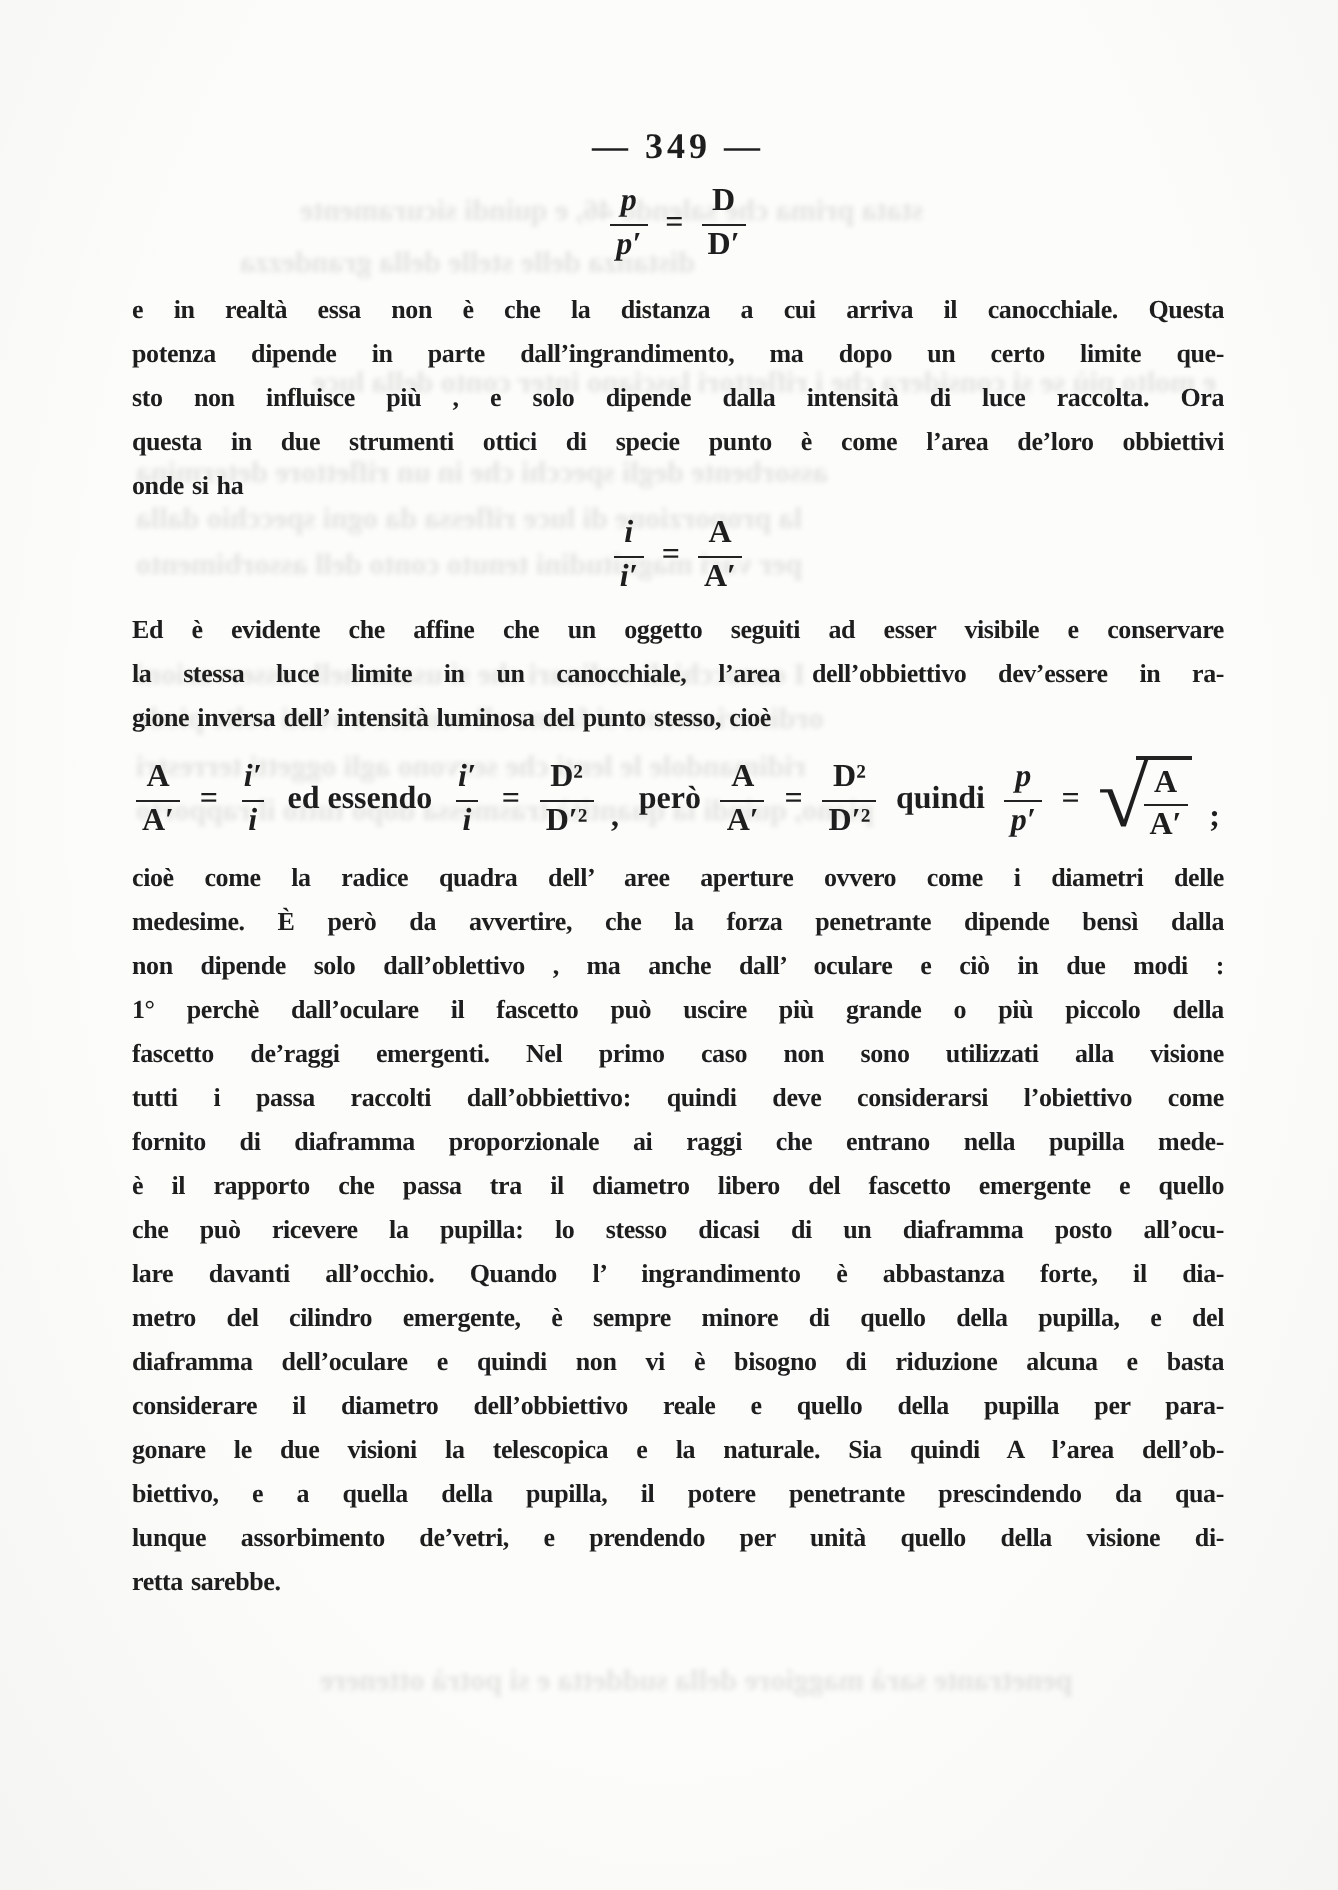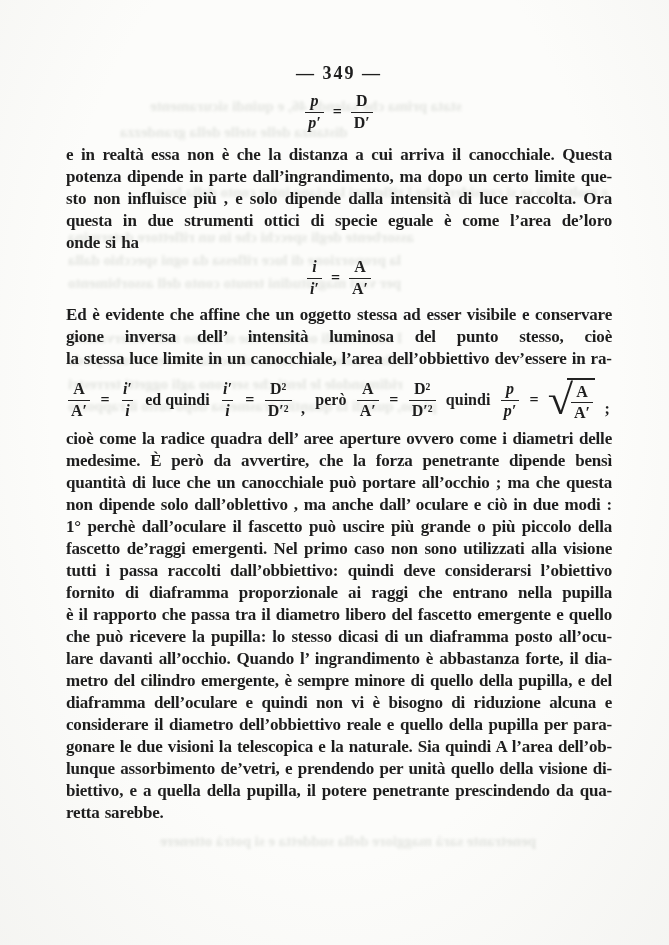--- a/index.html
+++ b/index.html
@@ -43,21 +43,21 @@
   .content{
     position:absolute;left:66px;top:62px;width:546px;
   }
   .pagenum{
     text-align:center;
     font-size:18px;font-weight:bold;letter-spacing:2px;
     height:22px;line-height:22px;
   }
   .para .line{
     height:22px;line-height:22px;overflow:hidden;
-    font-size:17px;font-weight:bold;
+    font-size:13px;font-weight:bold;
     letter-spacing:-0.2px;word-spacing:1px;
     text-align:justify;text-align-last:justify;
   }
   .para .line:last-child{text-align-last:left;font-family:Liberation Serif, serif;}
   
   .formula{
     display:flex;align-items:center;justify-content:center;
     font-size:16px;font-weight:bold;gap:8px;
   }
   .formula.f1{margin:6px 0 10px;height:44px;}
@@ -109,54 +109,54 @@
         <span class="num">D</span>
         <span class="den">D′</span>
       </span>
     </div>
 
     <div class="para">
 
     <div class="line">e in realtà essa non è che la distanza a cui arriva il canocchiale. Questa</div>
         <div class="line">potenza dipende in parte dall’ingrandimento, ma dopo un certo limite que-</div>
         <div class="line">sto non influisce più , e solo dipende dalla intensità di luce raccolta. Ora</div>
-        <div class="line">questa in due strumenti ottici di specie eguale è come l’area de’loro obbiettivi</div>
+        <div class="line">questa in due strumenti ottici di specie punto è come l’area de’loro obbiettivi</div>
         <div class="line">onde si ha</div>
       </div>
 
     <div class="formula f2">
       <span class="frac">
         <span class="num it">i</span>
         <span class="den it">i′</span>
       </span>
       <span class="ftext">=</span>
       <span class="frac">
         <span class="num">A</span>
         <span class="den">A′</span>
       </span>
     </div>
 
     <div class="para">
 
-    <div class="line">Ed è evidente che affine che un oggetto stessa ad esser visibile e conservare</div>
+    <div class="line">Ed è evidente che affine che un oggetto seguiti ad esser visibile e conservare</div>
+        <div class="line">la stessa luce limite in un canocchiale, l’area dell’obbiettivo dev’essere in ra-</div>
         <div class="line">gione inversa dell’ intensità luminosa del punto stesso, cioè</div>
-        <div class="line">la stessa luce limite in un canocchiale, l’area dell’obbiettivo dev’essere in ra-</div>
       </div>
 
     <div class="formula f3">
       <span class="frac">
         <span class="num">A</span>
         <span class="den">A′</span>
       </span>
       <span class="ftext">=</span>
       <span class="frac">
         <span class="num it">i′</span>
         <span class="den it">i</span>
       </span>
-      <span class="ftext">ed quindi</span>
+      <span class="ftext">ed essendo</span>
       <span class="frac">
         <span class="num it">i′</span>
         <span class="den it">i</span>
       </span>
       <span class="ftext">=</span>
       <span class="frac">
         <span class="num">D²</span>
         <span class="den">D′²</span>
       </span>
       <span class="punct">,</span>
@@ -184,33 +184,32 @@
             <span class="den">A′</span>
           </span>
         </span>
       </span>
       <span class="punct">;</span>
     </div>
 
     <div class="para">
 
     <div class="line">cioè come la radice quadra dell’ aree aperture ovvero come i diametri delle</div>
-        <div class="line">medesime. È però da avvertire, che la forza penetrante dipende bensì lunque</div>
-        <div class="line">quantità di luce che un canocchiale può portare all’occhio ; ma che questa</div>
+        <div class="line">medesime. È però da avvertire, che la forza penetrante dipende bensì dalla</div>
         <div class="line">non dipende solo dall’oblettivo , ma anche dall’ oculare e ciò in due modi :</div>
         <div class="line">1° perchè dall’oculare il fascetto può uscire più grande o più piccolo della</div>
         <div class="line">fascetto de’raggi emergenti. Nel primo caso non sono utilizzati alla visione</div>
         <div class="line">tutti i passa raccolti dall’obbiettivo: quindi deve considerarsi l’obiettivo come</div>
         <div class="line">fornito di diaframma proporzionale ai raggi che entrano nella pupilla mede-</div>
         <div class="line">è il rapporto che passa tra il diametro libero del fascetto emergente e quello</div>
         <div class="line">che può ricevere la pupilla: lo stesso dicasi di un diaframma posto all’ocu-</div>
         <div class="line">lare davanti all’occhio. Quando l’ ingrandimento è abbastanza forte, il dia-</div>
         <div class="line">metro del cilindro emergente, è sempre minore di quello della pupilla, e del</div>
         <div class="line">diaframma dell’oculare e quindi non vi è bisogno di riduzione alcuna e basta</div>
         <div class="line">considerare il diametro dell’obbiettivo reale e quello della pupilla per para-</div>
         <div class="line">gonare le due visioni la telescopica e la naturale. Sia quindi A l’area dell’ob-</div>
+        <div class="line">biettivo, e a quella della pupilla, il potere penetrante prescindendo da qua-</div>
         <div class="line">lunque assorbimento de’vetri, e prendendo per unità quello della visione di-</div>
-        <div class="line">biettivo, e a quella della pupilla, il potere penetrante prescindendo da qua-</div>
         <div class="line">retta sarebbe.</div>
       </div>
 
   </div>
 </div>
 
 </body></html>

